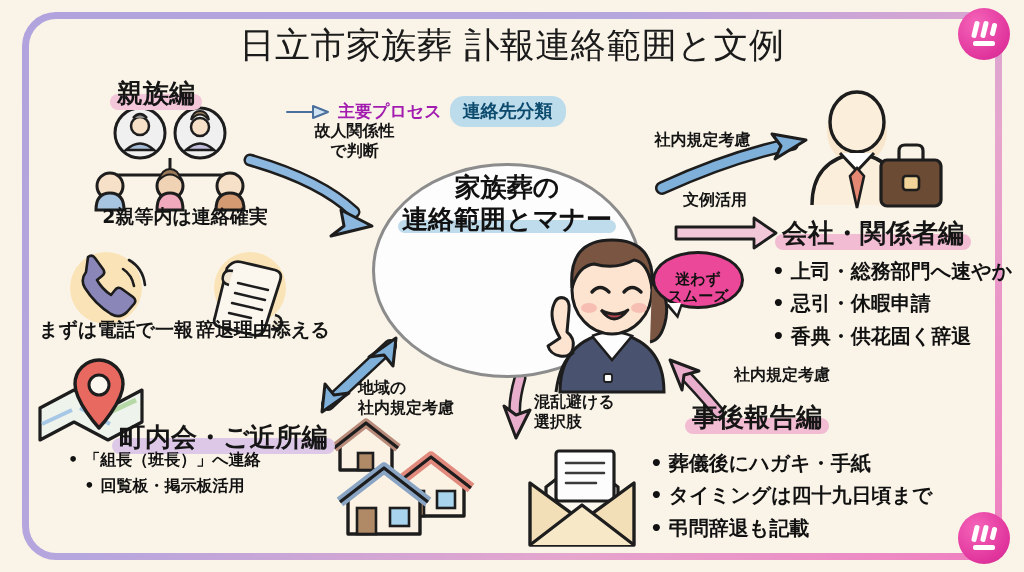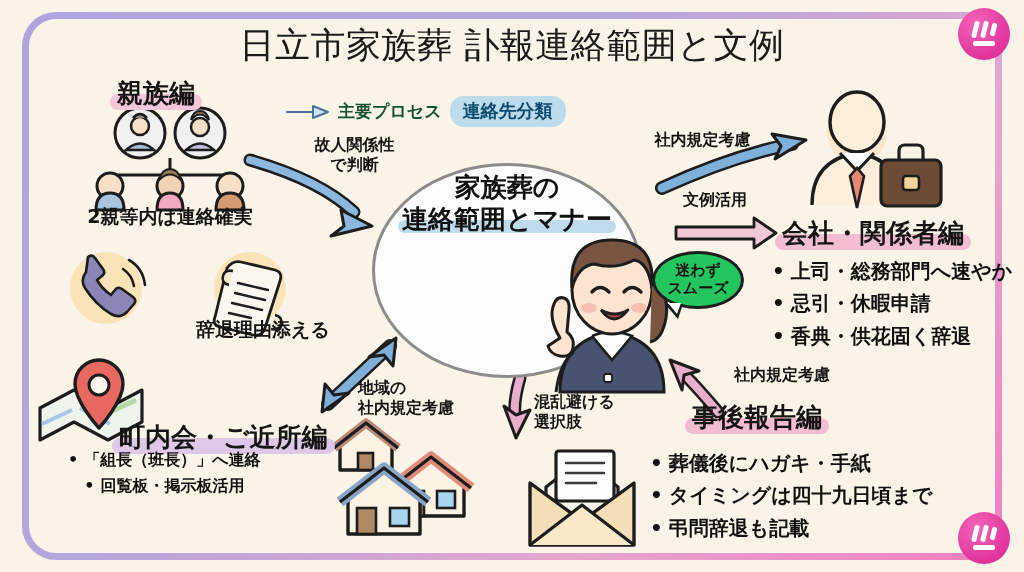--- a/index.html
+++ b/index.html
@@ -61,21 +61,21 @@
   .mark.rose::after  { background:#f2bcd2; }
 
   .heading { position:absolute; z-index:2; }
   .h-shinzoku { left: 110px; top: 76px; font-size: 26px; }
   .h-kaisha   { left: 775px; top: 216px; font-size: 26px; }
   .h-chonai   { left: 112px; top: 420px; font-size: 26px; }
   .h-jigo     { left: 685px; top: 400px; font-size: 26px; }
 
   
   .legend { position:absolute; left: 286px; top: 96px; display:flex; align-items:center; gap:8px; z-index:3;}
-  .legend .ltext { font-size: 17px; font-weight: 800; color:#14532d; }
+  .legend .ltext { font-size: 17px; font-weight: 800; color:#a21caf; }
   .pill {
     background:#bcdcec; color:#0c4a6e; font-weight:900; font-size:18px;
     padding: 3px 13px 4px; border-radius: 14px;
   }
 
   
   .hub {
     position:absolute; left:372px; top:163px; width:270px; height:215px;
     background:#fdfdfd; border:3px solid #8c8c8c; border-radius:50%;
     z-index: 2;
@@ -102,35 +102,35 @@
   .blist div::before { content:"\2022"; margin-right:6px; }
   .b-kaisha { left:772px; top:255px; font-size:20px; line-height:1.62; }
   .b-chonai { left:68px;  top:447px; font-size:16px; line-height:1.62;text-align:center; }
   .b-jigo   { left:650px; top:447px; font-size:20px; line-height:1.62; }
 
   .cap {
     position:absolute; z-index:3; font-weight:900; color:#141414;
     font-size:16px; line-height:1.22; text-align:center;
   }
   .cap.lg { font-size:19px; }
-  .c-2shin { left:55px;  top:205px; width:230px; font-size:19px; }
+  .c-2shin { left:70px;  top:205px; width:230px; font-size:19px; }
   .c-denwa { left:36px;  top:318px; width:160px; }
   .c-jitai { left:178px; top:318px; width:170px; }
-  .c-kojin { left:292px; top:135px; width:125px; }
+  .c-kojin { left:292px; top:121px; width:125px; }
   .c-shanai1{ left:630px; top:130px; width:145px; }
   .c-bunrei { left:660px; top:190px; width:110px; }
   .c-chiiki { left:358px; top:378px; width:110px; text-align:left; }
   .c-konran { left:534px; top:392px; width:110px; text-align:left; }
   .c-shanai2{ left:712px; top:365px; width:140px; }
 
   
   .bubble {
     position:absolute; left:652px; top:251px; width:92px; height:58px;
-    background:#22c55e; border:3px solid #1d1d1d; border-radius:50%;
-    z-index:4; display:flex; align-items:center; justify-content:center;
+    background:#ec4899; border:3px solid #1d1d1d; border-radius:50%;
+    z-index:4; display:flex; align-items:flex-end; justify-content:center;
     font-size:15px; font-weight:900; color:#111; line-height:1.18; text-align:center;
   }
   .bubble::after{
     content:""; position:absolute; left:10px; bottom:-13px;
     width:0;height:0;border-left:13px solid transparent;border-right:5px solid transparent;
     border-top:15px solid #1d1d1d;
   }
   .bubble::before{
     content:""; position:absolute; left:13px; bottom:-8px; z-index:1;
     width:0;height:0;border-left:9px solid transparent;border-right:4px solid transparent;
@@ -322,20 +322,21 @@
     <span class="mark rose">会社・関係者編</span>
   </div>
   <div class="heading h-chonai">
     <span class="mark purple">町内会・ご近所編</span>
   </div>
   <div class="heading h-jigo">
     <span class="mark rose">事後報告編</span>
   </div>
 
   <div class="cap c-2shin">2親等内は連絡確実</div>
+  <div class="cap c-denwa lg">まずは電話で一報</div>
   <div class="cap c-jitai lg">辞退理由添える</div>
 
   <div class="cap c-kojin">
     <div>故人関係性</div>
     <div>で判断</div>
   </div>
   <div class="cap c-shanai1">社内規定考慮</div>
   <div class="cap c-bunrei">文例活用</div>
   <div class="cap c-chiiki">
     <div>地域の</div>

